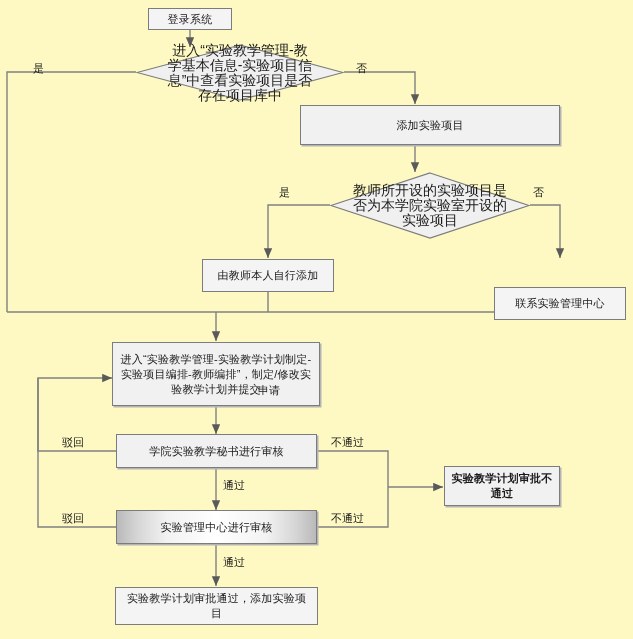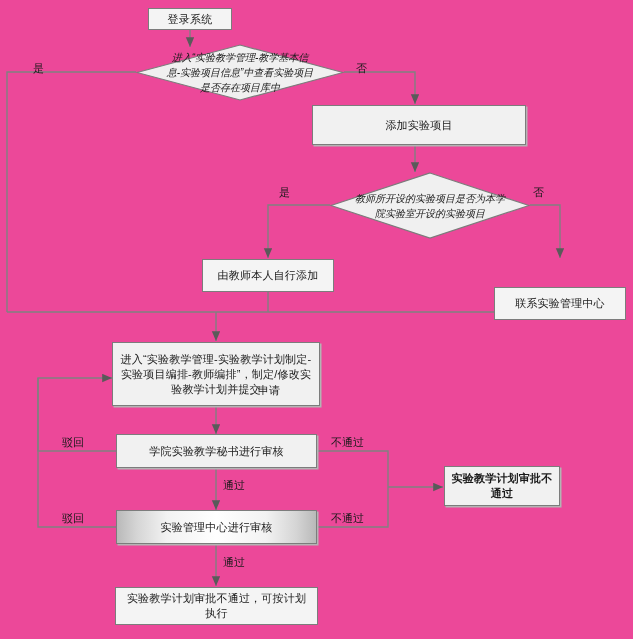--- a/index.html
+++ b/index.html
@@ -8,21 +8,21 @@
     padding: 0;
     background: #ffffff;
   }
   body {
     font-family: "Liberation Sans", "DejaVu Sans", sans-serif;
   }
   #canvas {
     position: relative;
     width: 633px;
     height: 639px;
-    background: #ec4899;
+    background: #fef9c3;
     overflow: hidden;
   }
   svg.wires {
     position: absolute;
     left: 0;
     top: 0;
     width: 633px;
     height: 639px;
     pointer-events: none;
   }
@@ -69,26 +69,25 @@
   .diamond-label {
     position: absolute;
     left: 0;
     top: 0;
     width: 100%;
     height: 100%;
     display: flex;
     align-items: center;
     justify-content: center;
     text-align: center;
-    font-size: 10px;
+    font-size: 14px;
     line-height: 15px;
     color: #1a1a1a;
     box-sizing: border-box;
     padding: 0 52px;
-    font-style: italic;
   }
   .edge-label {
     position: absolute;
     font-size: 11px;
     line-height: 13px;
     color: #1a1a1a;
     white-space: nowrap;
   }
 </style>
 </head>
@@ -148,21 +147,21 @@
 
   <div class="diamond-wrap" style="left:136px; top:44px; width:208px; height:57px;">
     <svg width="208" height="57" viewBox="0 0 208 57" xmlns="http://www.w3.org/2000/svg">
       <polygon points="104,1 207,28.5 104,56 1,28.5" fill="#f0f0f0" stroke="#7c7c7c" stroke-width="1.2"></polygon>
     </svg>
     <div class="diamond-label" style="padding:0 30px;">
       <span>进入“实验教学管理-教学基本信息-实验项目信息”中查看实验项目是否存在项目库中</span>
     </div>
   </div>
 
-  <div class="node proc" style="left:300px; top:105px; width:214px; height:40px;margin-left:12px;">
+  <div class="node proc" style="left:300px; top:105px; width:260px; height:40px;">
     <span>添加实验项目</span>
   </div>
 
   <div class="diamond-wrap" style="left:330px; top:172px; width:200px; height:67px;">
     <svg width="200" height="67" viewBox="0 0 200 67" xmlns="http://www.w3.org/2000/svg">
       <polygon points="100,1 199,33.5 100,66 1,33.5" fill="#f0f0f0" stroke="#7c7c7c" stroke-width="1.2"></polygon>
     </svg>
     <div class="diamond-label" style="padding:0 22px;">
       <span>教师所开设的实验项目是否为本学院实验室开设的实验项目</span>
     </div>
@@ -186,21 +185,21 @@
 
   <div class="node proc-grad" style="left:116px; top:510px; width:201px; height:34px;font-family:Liberation Serif, serif;">
     <span>实验管理中心进行审核</span>
   </div>
 
   <div class="node proc" style="left:444px; top:466px; width:116px; height:40px;font-weight:bold;">
     <span>实验教学计划审批不通过</span>
   </div>
 
   <div class="node proc-plain" style="left:115px; top:587px; width:203px; height:38px;">
-    <span>实验教学计划审批不通过，可按计划执行</span>
+    <span>实验教学计划审批通过，添加实验项目</span>
   </div>
 
   <div class="edge-label" style="left:33px; top:62px;">
     <span>是</span>
   </div>
 
   <div class="edge-label" style="left:356px; top:62px;">
     <span>否</span>
   </div>
 

